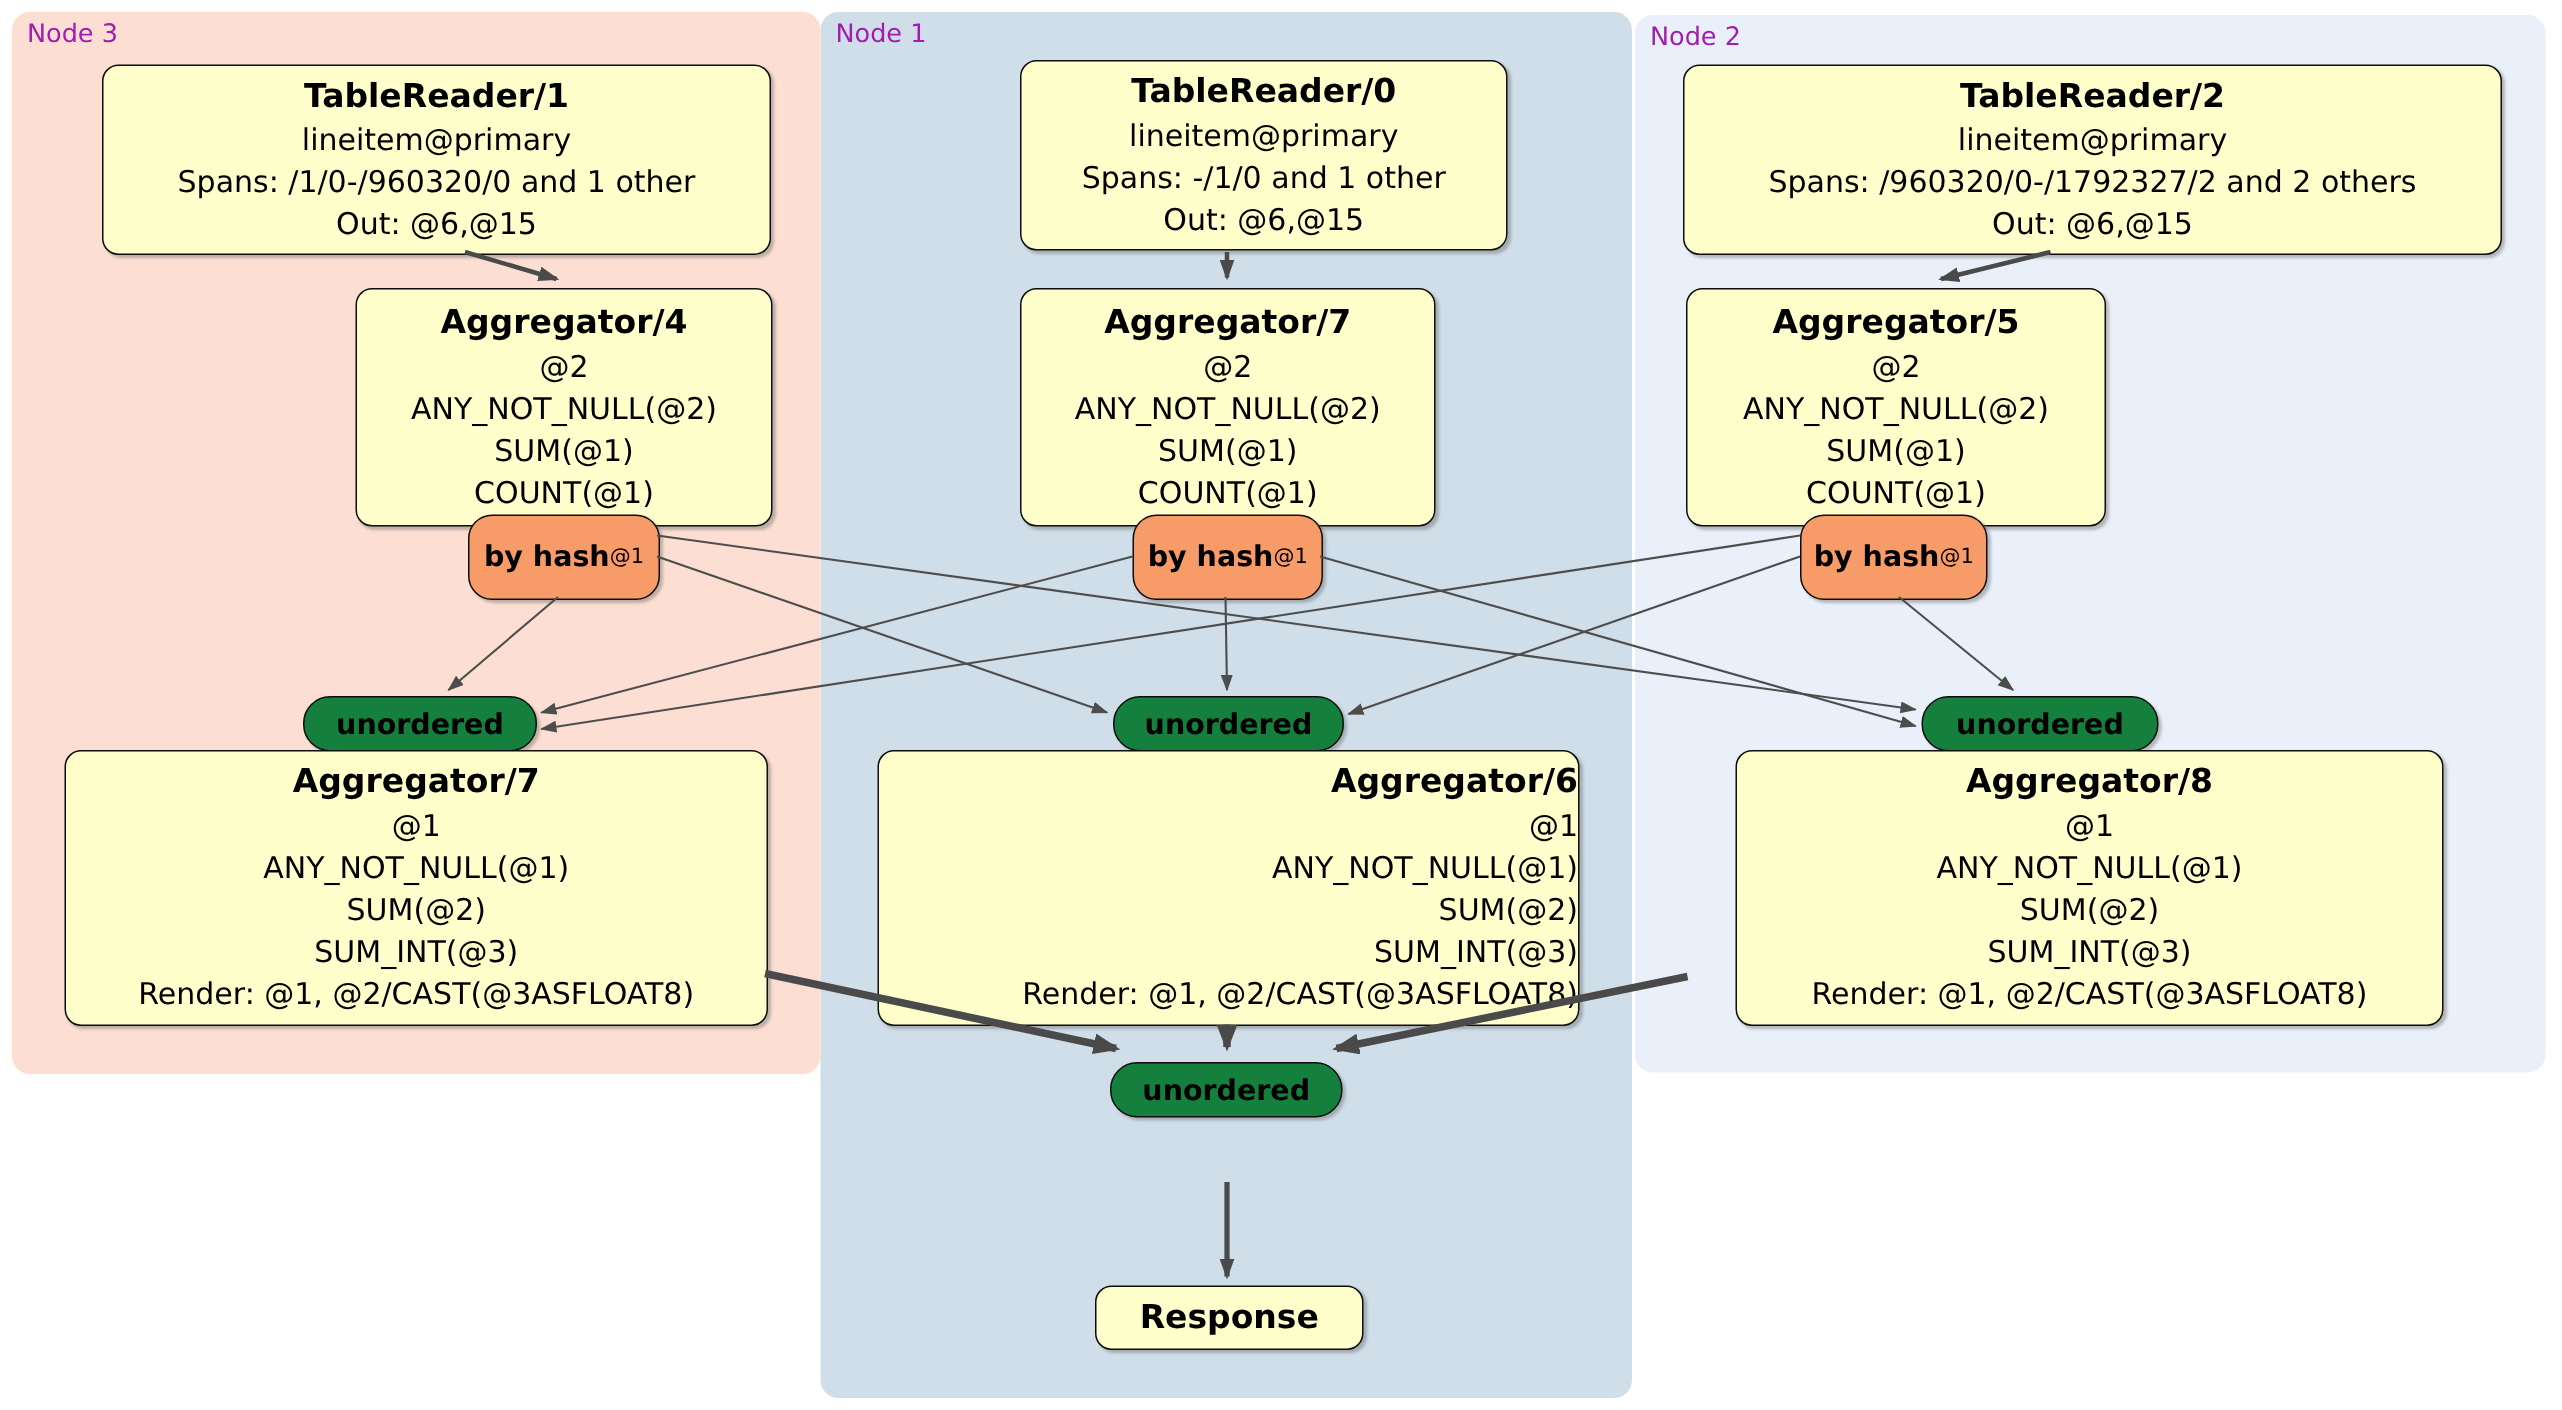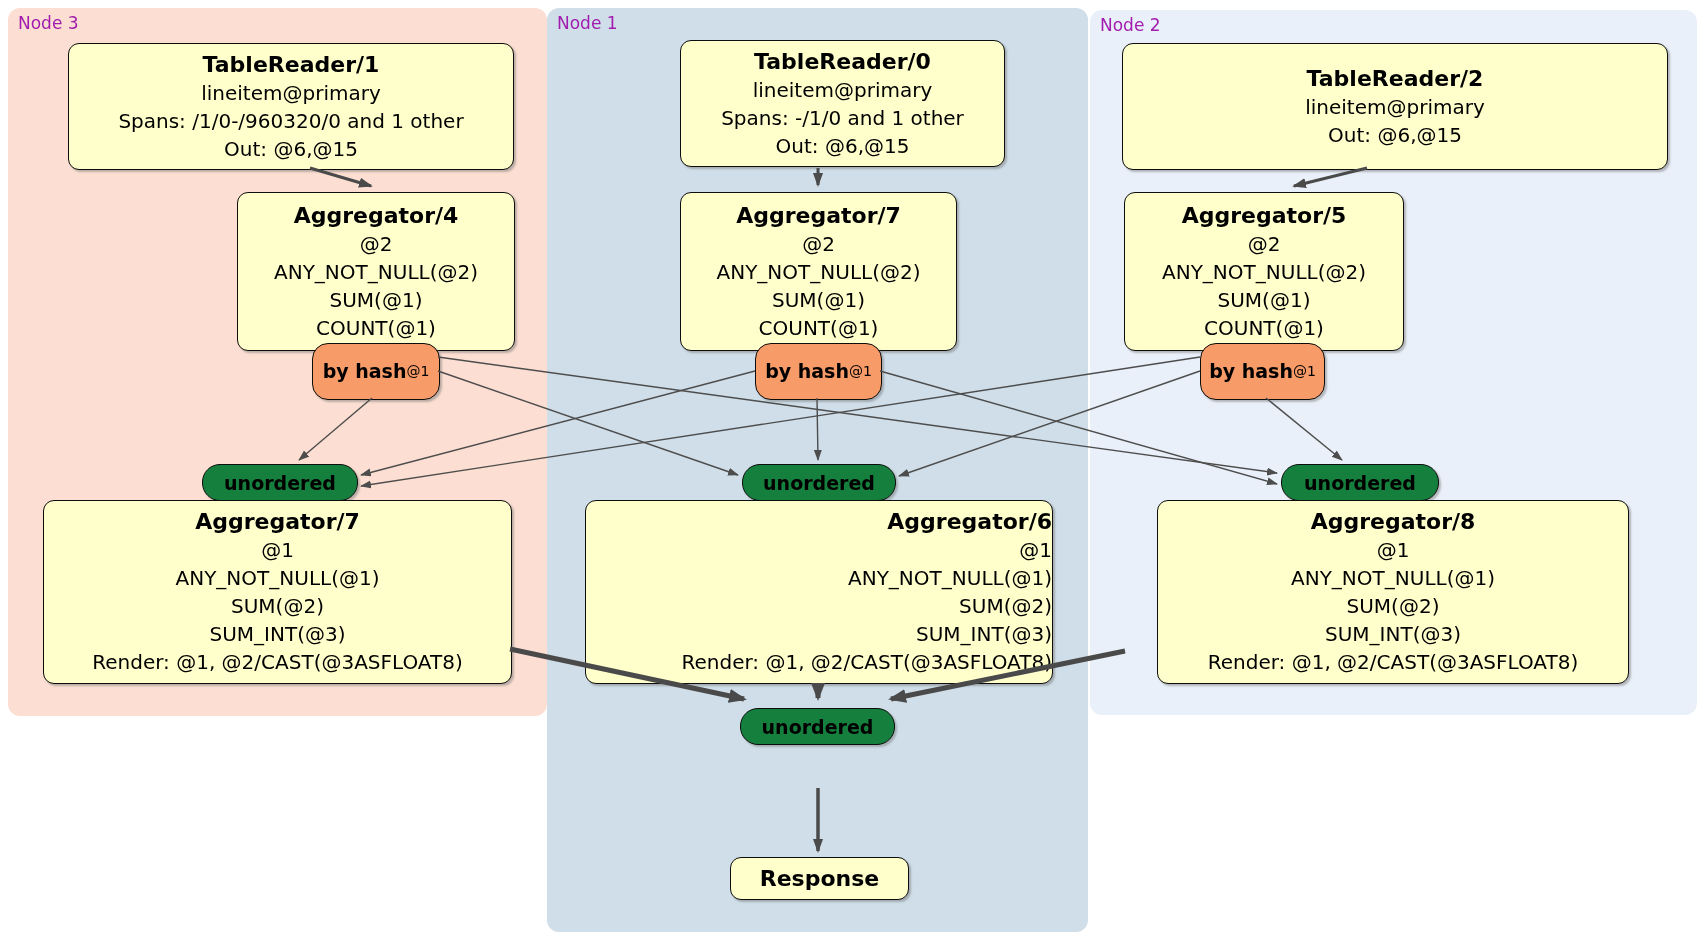--- a/index.html
+++ b/index.html
@@ -80,20 +80,21 @@
   </div>
   <div class="nbox" id="tr0">
     <div class="title">TableReader/0</div>
     <div>lineitem@primary</div>
     <div>Spans: -/1/0 and 1 other</div>
     <div>Out: @6,@15</div>
   </div>
   <div class="nbox" id="tr2">
     <div class="title">TableReader/2</div>
     <div>lineitem@primary</div>
+    <div>Spans: /960320/0-/1792327/2 and 2 others</div>
     <div>Out: @6,@15</div>
   </div>
 
   <div class="nbox" id="agg4">
     <div class="title">Aggregator/4</div>
     <div>@2</div>
     <div>ANY_NOT_NULL(@2)</div>
     <div>SUM(@1)</div>
     <div>COUNT(@1)</div>
   </div>

